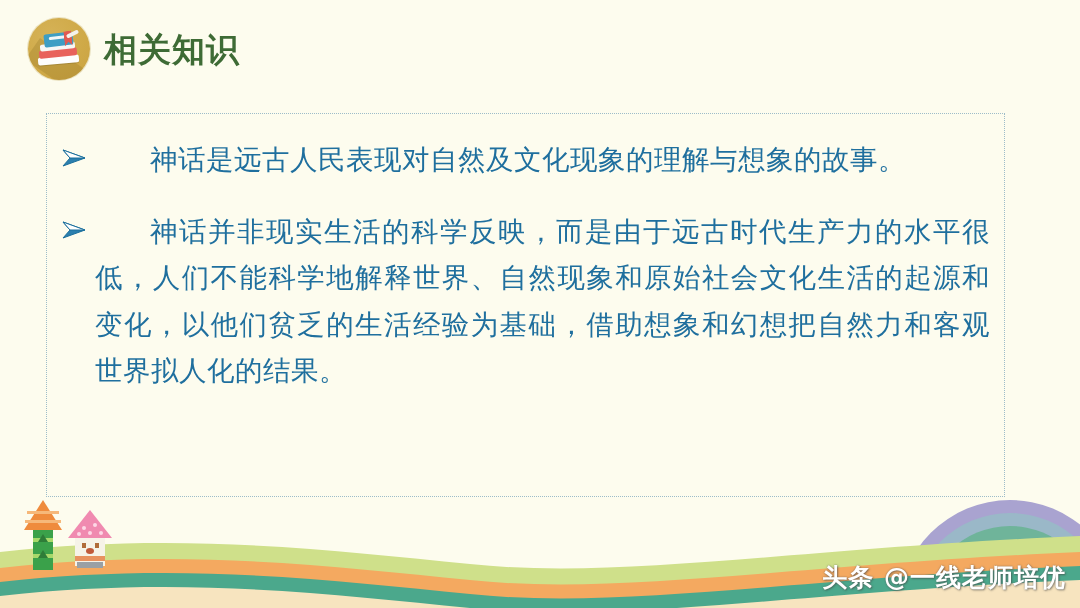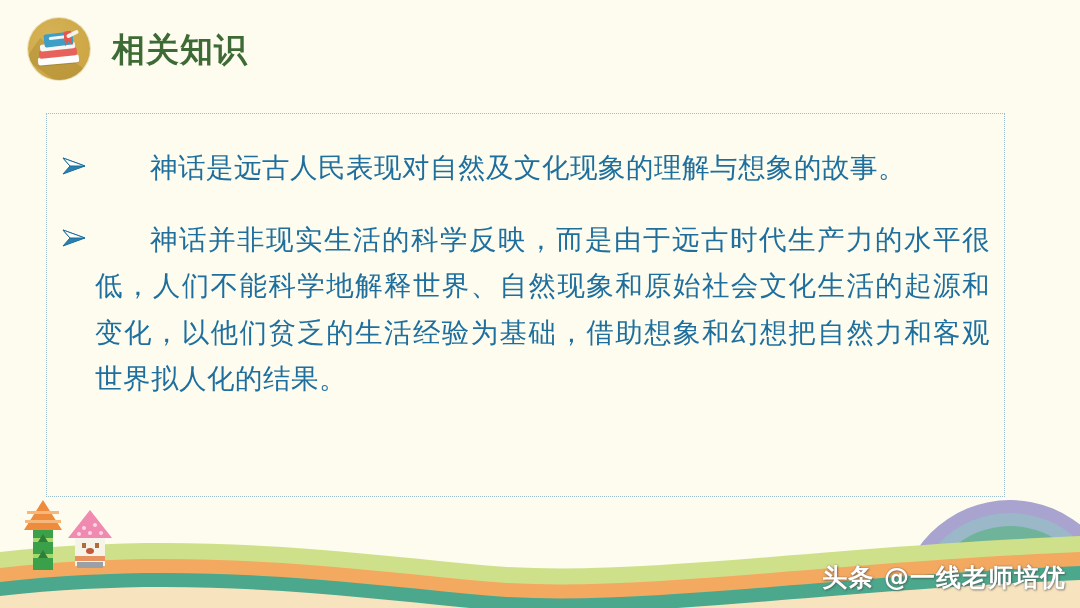--- a/index.html
+++ b/index.html
@@ -105,21 +105,21 @@
   .book-pen {
     position: absolute;
     left: 29px; top: 1px;
     width: 13px; height: 4px;
     background: #f4f2ec;
     border-radius: 2px;
     transform: rotate(-26deg);
   }
 
   .header-title {
-    margin-left: 22px;
+    margin-left: 14px;
     font-size: 33px;
     font-weight: bold;
     color: #3e6b35;
     letter-spacing: 1px;
     line-height: 1;
     white-space: nowrap;
   }
 
   
   .content-box {
@@ -137,21 +137,20 @@
     position: absolute;
     left: 0;
     top: 0;
     right: 0;
     padding: 22px 14px 0 14px;
   }
 
   .bullet-row {
     display: flex;
     align-items: flex-start;
-    margin-top: 8px;
   }
   .bullet-row + .bullet-row { margin-top: 26px; }
 
   .arrow-icon {
     flex: 0 0 auto;
     width: 34px;
     margin-top: 12px;
     line-height: 1;
   }
   .arrow-icon svg { display: block; }

